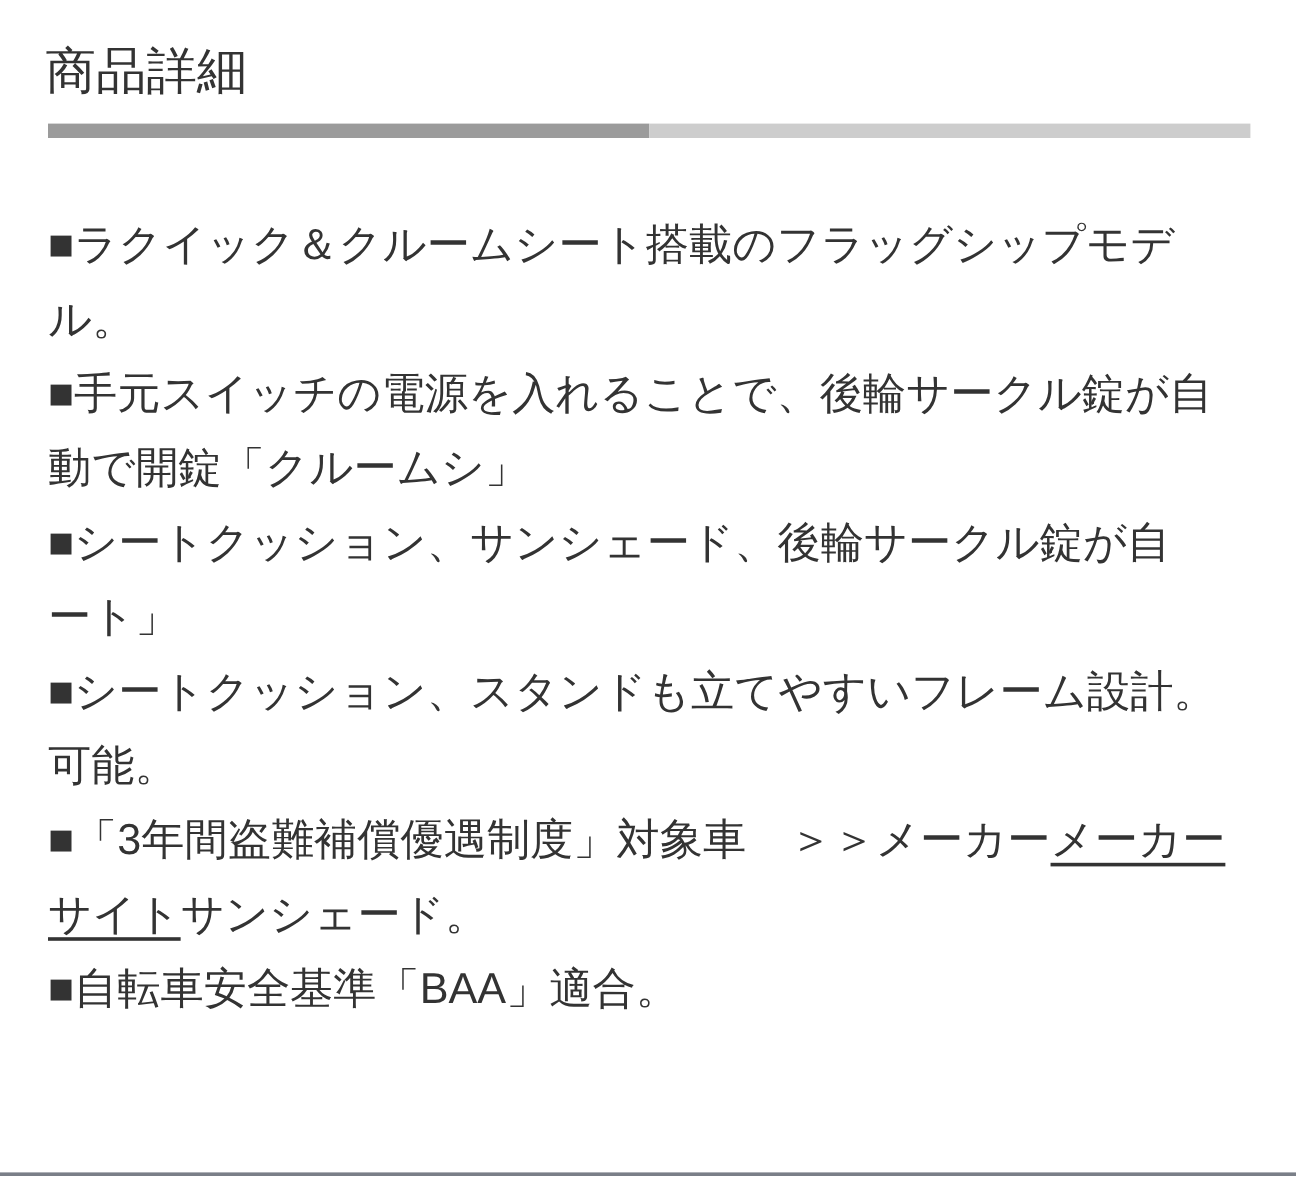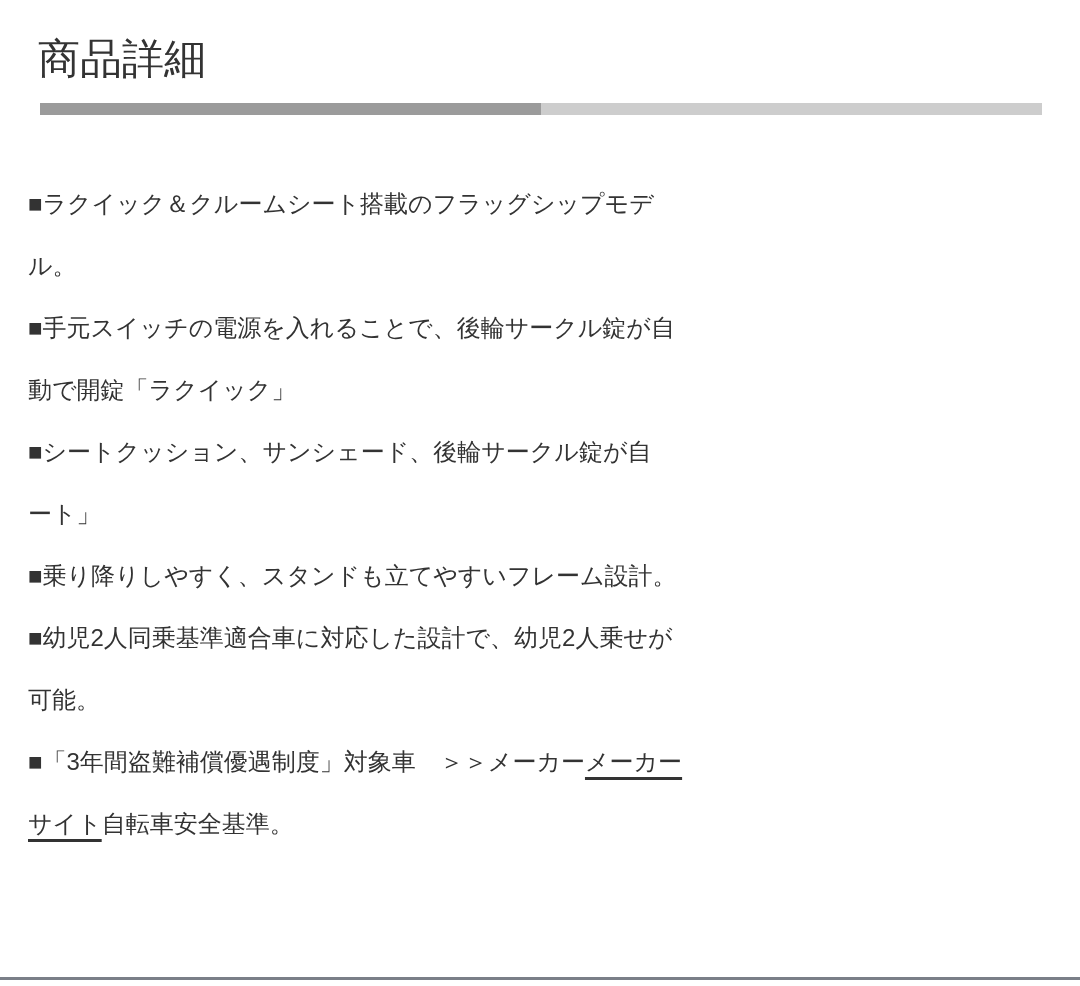--- a/index.html
+++ b/index.html
@@ -31,24 +31,24 @@
     left: 40px;
     top: 103px;
     width: 1002px;
     height: 12px;
     display: flex;
   }
   .divider-bar .seg-dark  { width: 50%; height: 100%; background: var(--bar-dark, #9b9b9b); }
   .divider-bar .seg-light { width: 50%; height: 100%; background: var(--bar-light, #cdcdcd); }
   .description {
     position: absolute;
-    left: 28px;
+    left: 40px;
     top: 173px;
     width: 1002px;
-    font-size: 24px;
+    font-size: 36px;
     color: var(--text-color, #333);
   }
   .line {
     height: 62px;
     line-height: 62px;
     white-space: pre;
   }
   a.maker-link {
     color: inherit;
     text-decoration-thickness: 3px;
@@ -72,25 +72,25 @@
 
   <div class="divider-bar">
     <div class="seg-dark"></div>
     <div class="seg-light"></div>
   </div>
 
   <div class="description" id="description">
       <div class="line"><span>■ラクイック＆クルームシート搭載のフラッグシップモデ</span></div>
       <div class="line"><span>ル。</span></div>
       <div class="line"><span>■手元スイッチの電源を入れることで、後輪サークル錠が自</span></div>
-      <div class="line"><span>動で開錠「ラクイック」</span></div>
+      <div class="line"><span>動で開錠「クルームシ」</span></div>
       <div class="line"><span>■シートクッション、サンシェード、後輪サークル錠が自</span></div>
       <div class="line"><span>ート」</span></div>
-      <div class="line"><span>■乗り降りしやすく、スタンドも立てやすいフレーム設計。</span></div>
-      <div class="line"><span>■幼児2人同乗基準適合車に対応した設計で、幼児2人乗せが</span></div>
+      <div class="line"><span>■シートクッション、スタンドも立てやすいフレーム設計。</span></div>
       <div class="line"><span>可能。</span></div>
       <div class="line"><span>■「3年間盗難補償優遇制度」対象車　＞＞メーカー</span><a class="maker-link" href="#">メーカー</a></div>
-      <div class="line"><a class="maker-link" href="#">サイト</a><span>自転車安全基準。</span></div>
+      <div class="line"><a class="maker-link" href="#">サイト</a><span>サンシェード。</span></div>
+      <div class="line"><span>■自転車安全基準「BAA」適合。</span></div>
     </div>
 
   <div class="bottom-rule"></div>
 
 </div>
 
 </body></html>

